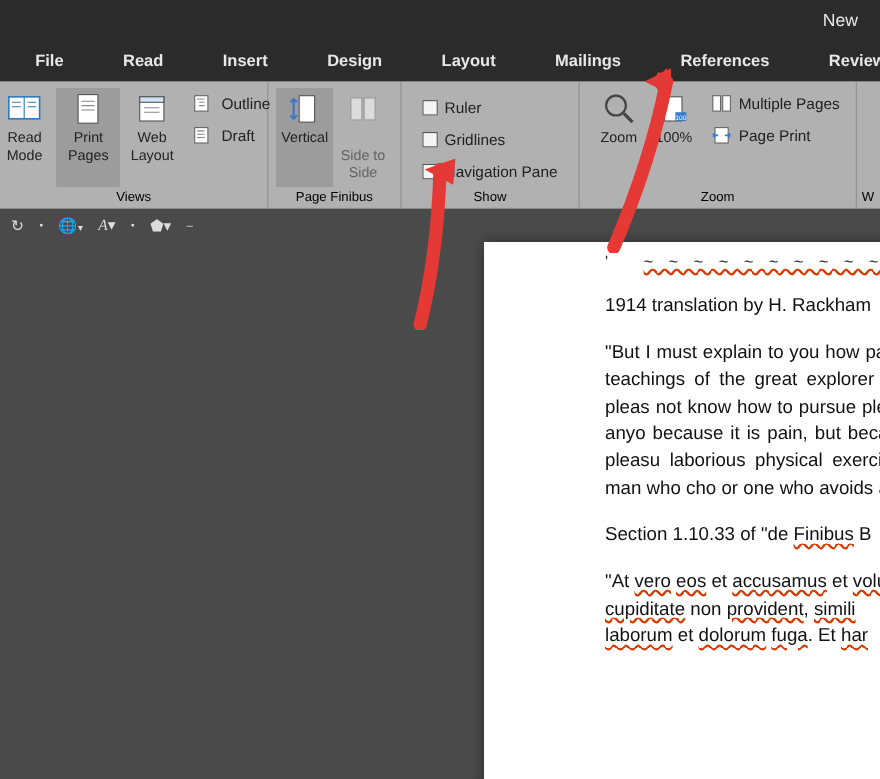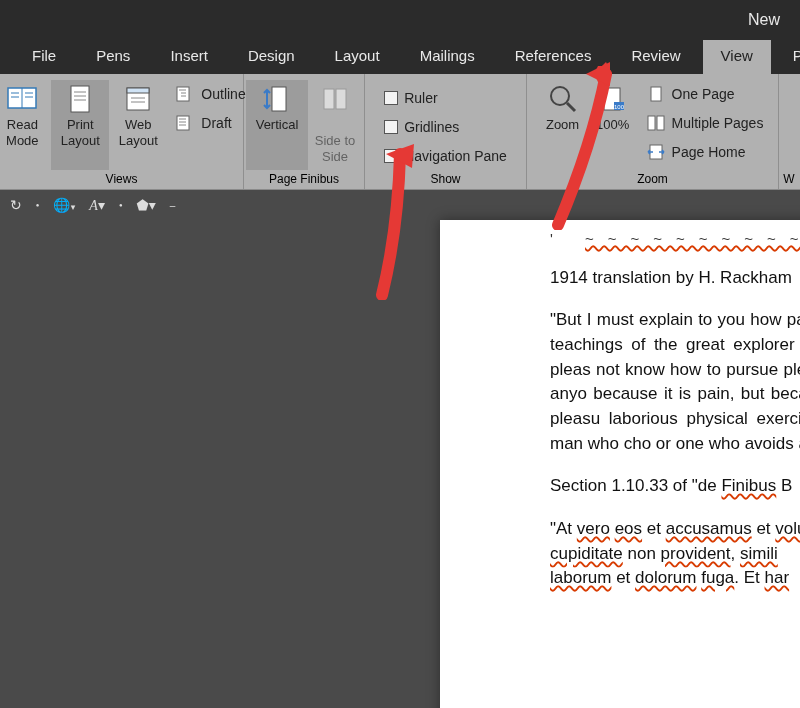--- a/index.html
+++ b/index.html
@@ -7,21 +7,21 @@
   
   
   .titlebar {
     height: 40px; background: #2b2b2b; color: #e8e8e8; font-size: 16px;
     display: flex; align-items: center; justify-content: flex-end; padding-right: 20px; padding-left: 37px;
   }
   
   
   .tabstrip {
     height: 34px; background: #2b2b2b; display: flex; align-items: stretch;
-    padding-left: 14px; gap: 4px;
+    padding-left: 14px; gap: 18px; font-weight: bold;
   }
   .tab {
     color: #e8e8e8; font-size: 15px; padding: 7px 18px 7px 18px; cursor: default;
   }
   .tab.active { background: #b1b1b1; color: #222; }
   
   
   .ribbon {
     height: 116px; background: #b1b1b1; display: flex; position: relative;
     border-bottom: 1px solid #8a8a8a;
@@ -78,21 +78,21 @@
 </style>
 </head>
 <body>
 
 <div class="titlebar">
   <span>New</span>
 </div>
 
 <div class="tabstrip">
   <div class="tab">File</div>
-  <div class="tab">Pens</div>
+  <div class="tab">Read</div>
   <div class="tab">Insert</div>
   <div class="tab">Design</div>
   <div class="tab">Layout</div>
   <div class="tab">Mailings</div>
   <div class="tab">References</div>
   <div class="tab">Review</div>
   <div class="tab active">View</div>
   <div class="tab">Pens</div>
 
 </div>
@@ -116,21 +116,21 @@
       </div>
       <div class="bigbtn active">
         <span class="bigicon">
           <svg class="icon-page" viewBox="0 0 32 30">
               <rect x="7" y="2" width="18" height="26" fill="#fff" stroke="#555"></rect>
               <line x1="10" y1="8" x2="22" y2="8" stroke="#888"></line>
               <line x1="10" y1="12" x2="22" y2="12" stroke="#888"></line>
               <line x1="10" y1="16" x2="22" y2="16" stroke="#888"></line>
             </svg>
         </span>
-        <span class="biglbl"><span>Print Layout</span></span>
+        <span class="biglbl"><span>Print Pages</span></span>
       </div>
       <div class="bigbtn">
         <span class="bigicon">
           <svg class="icon-page" viewBox="0 0 32 30">
               <rect x="5" y="4" width="22" height="22" fill="#fff" stroke="#555"></rect>
               <rect x="5" y="4" width="22" height="5" fill="#d0e3f5" stroke="#555"></rect>
               <line x1="9" y1="14" x2="23" y2="14" stroke="#888"></line>
               <line x1="9" y1="18" x2="23" y2="18" stroke="#888"></line>
             </svg>
         </span>
@@ -159,21 +159,21 @@
           </span>
           <span>Draft</span>
         </div>
       </div>
     </div>
     <div class="rgroup-label">Views</div>
   </div>
 
   <div class="rgroup" style="width:121px;">
     <div class="rgroup-body">
-      <div class="bigbtn active" style="width:62px;">
+      <div class="bigbtn active" style="width:52px;">
         <span class="bigicon">
           <svg width="30" height="30" viewBox="0 0 30 30">
               <rect x="10" y="3" width="14" height="24" fill="#fff" stroke="#555"></rect>
               <path d="M5 6 L5 24 M2 9 L5 6 L8 9 M2 21 L5 24 L8 21" stroke="#3a7bc8" stroke-width="2" fill="none"></path>
             </svg>
         </span>
         <span class="biglbl">Vertical</span>
       </div>
       <div class="bigbtn disabled" style="width:54px;">
         <span class="bigicon">
@@ -226,42 +226,34 @@
               <rect x="16" y="18" width="10" height="8" fill="#3a7bc8"></rect>
               <text x="21" y="25" font-size="6" fill="#fff" text-anchor="middle">100</text>
             </svg>
         </span>
         <span class="biglbl">100%</span>
       </div>
       <div class="smallcol" style="margin-left:4px;">
         <div class="smallrow">
           <span class="smlicon">
             <svg width="18" height="16" viewBox="0 0 18 16">
-                <rect x="4" y="1" width="10" height="14" fill="#fff" stroke="#666"></rect>
-              </svg>
-          </span>
-          <span>One Page</span>
-        </div>
-        <div class="smallrow">
-          <span class="smlicon">
-            <svg width="18" height="16" viewBox="0 0 18 16">
                 <rect x="1" y="1" width="7" height="14" fill="#fff" stroke="#666"></rect>
                 <rect x="10" y="1" width="7" height="14" fill="#fff" stroke="#666"></rect>
               </svg>
           </span>
           <span>Multiple Pages</span>
         </div>
         <div class="smallrow">
           <span class="smlicon">
             <svg width="18" height="16" viewBox="0 0 18 16">
                 <rect x="3" y="1" width="12" height="14" fill="#fff" stroke="#666"></rect>
                 <path d="M1 8 L6 8 M1 8 L3 6 M1 8 L3 10 M12 8 L17 8 M17 8 L15 6 M17 8 L15 10" stroke="#3a7bc8" stroke-width="1.5" fill="none"></path>
               </svg>
           </span>
-          <span>Page Home</span>
+          <span>Page Print</span>
         </div>
       </div>
     </div>
     <div class="rgroup-label">Zoom</div>
   </div>
 
   <div class="rgroup" style="width:20px;border-right:none;">
     <div class="rgroup-body"></div>
     <div class="rgroup-label">W</div>
   </div>

